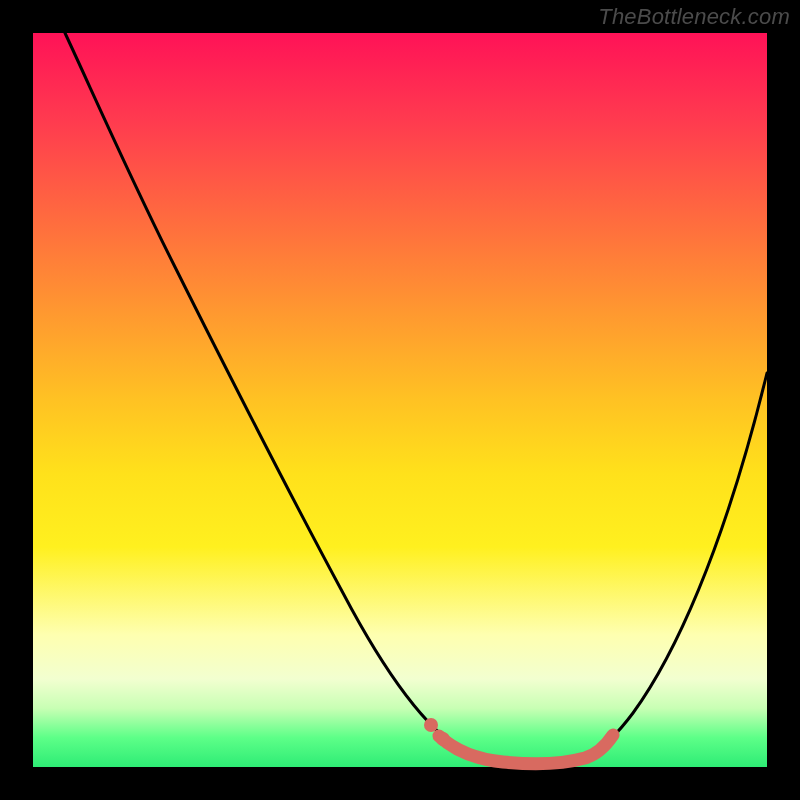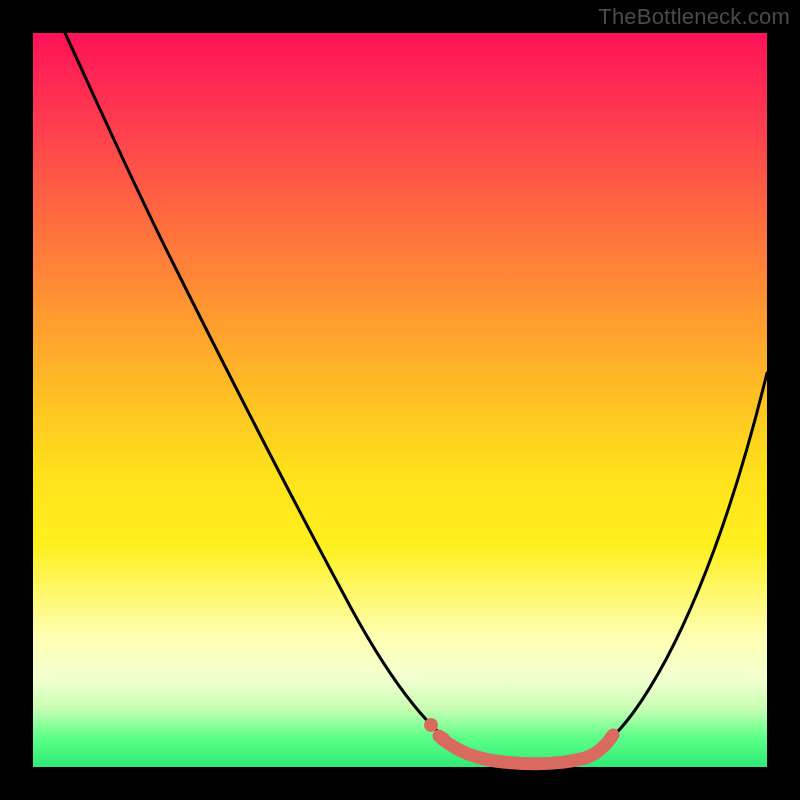--- a/index.html
+++ b/index.html
@@ -9,20 +9,21 @@
     height: 800px;
     background: #000;
     overflow: hidden;
     font-family: Arial, Helvetica, sans-serif;
   }
   .frame {
     position: absolute;
     top: 0; left: 0;
     width: 800px; height: 800px;
     background: #000;
+    font-style: italic;
   }
   .plot-area {
     position: absolute;
     top: 33px;
     left: 33px;
     width: 734px;
     height: 734px;
     
     background: linear-gradient(
       to bottom,

